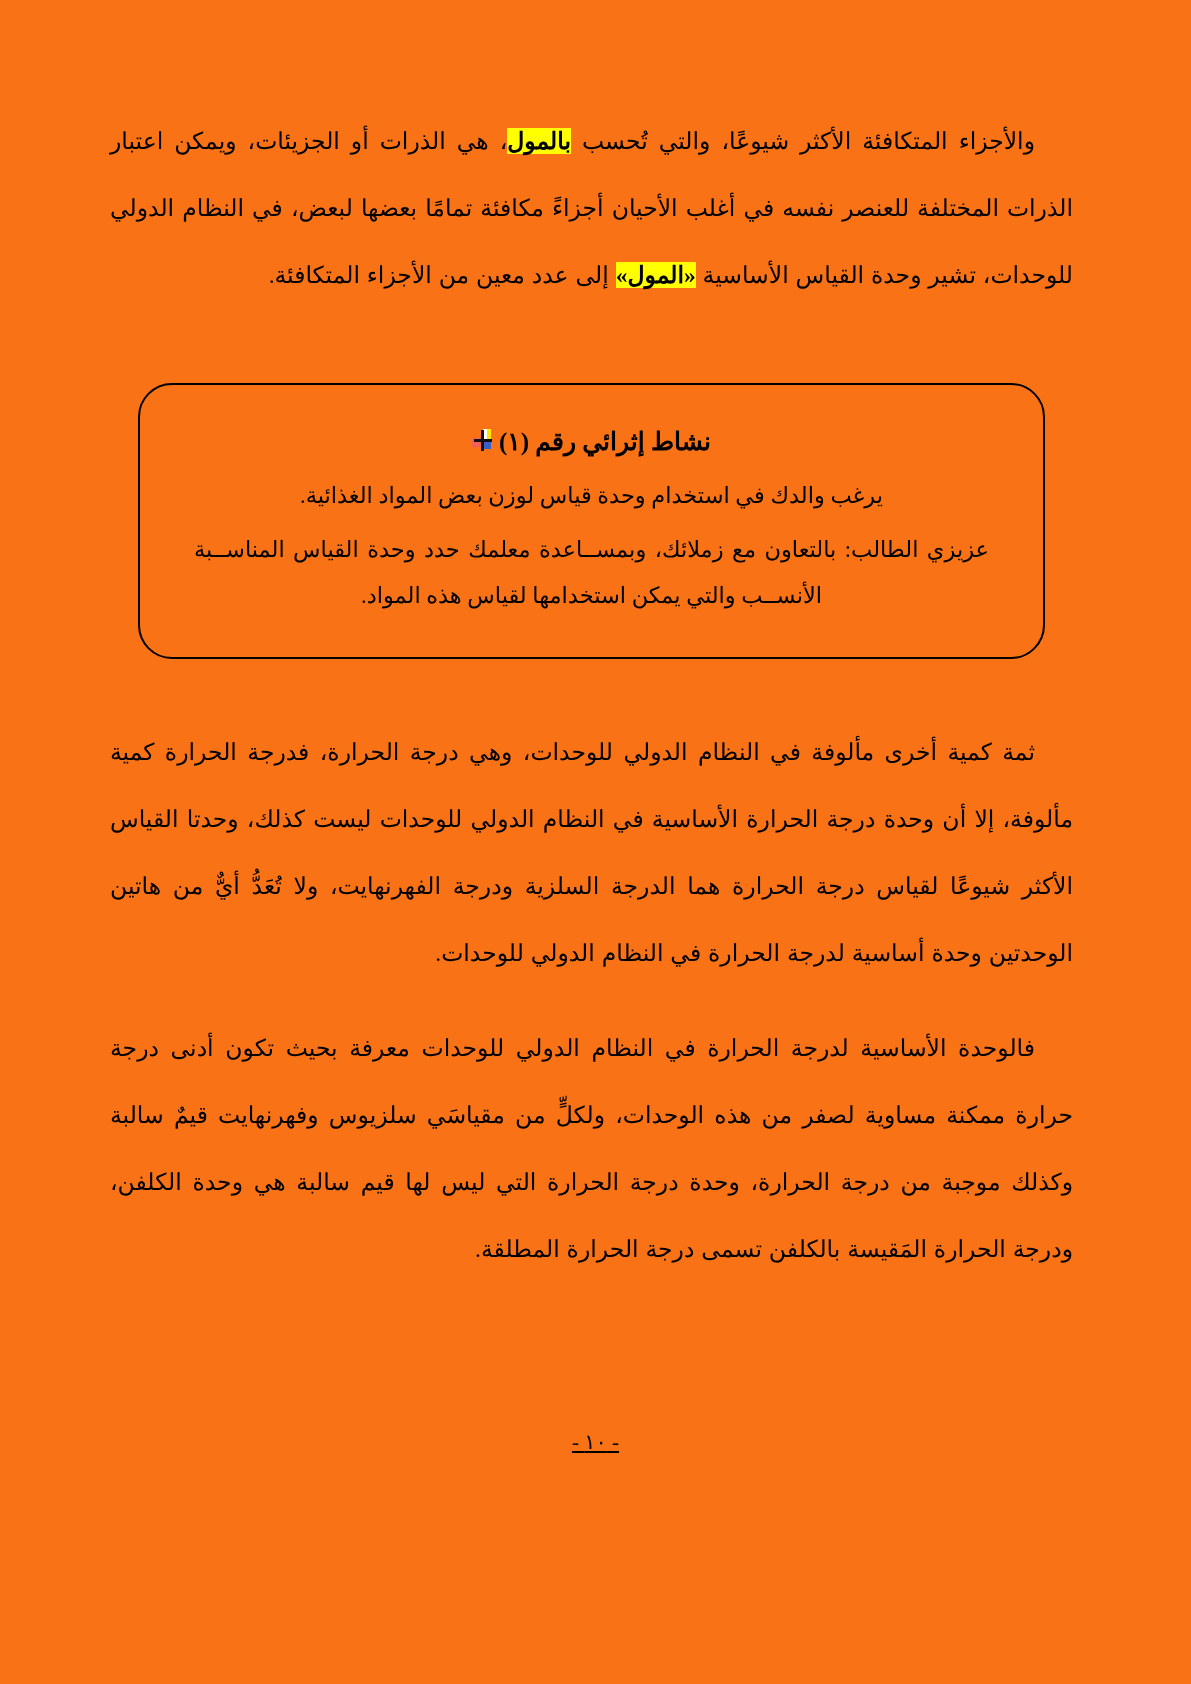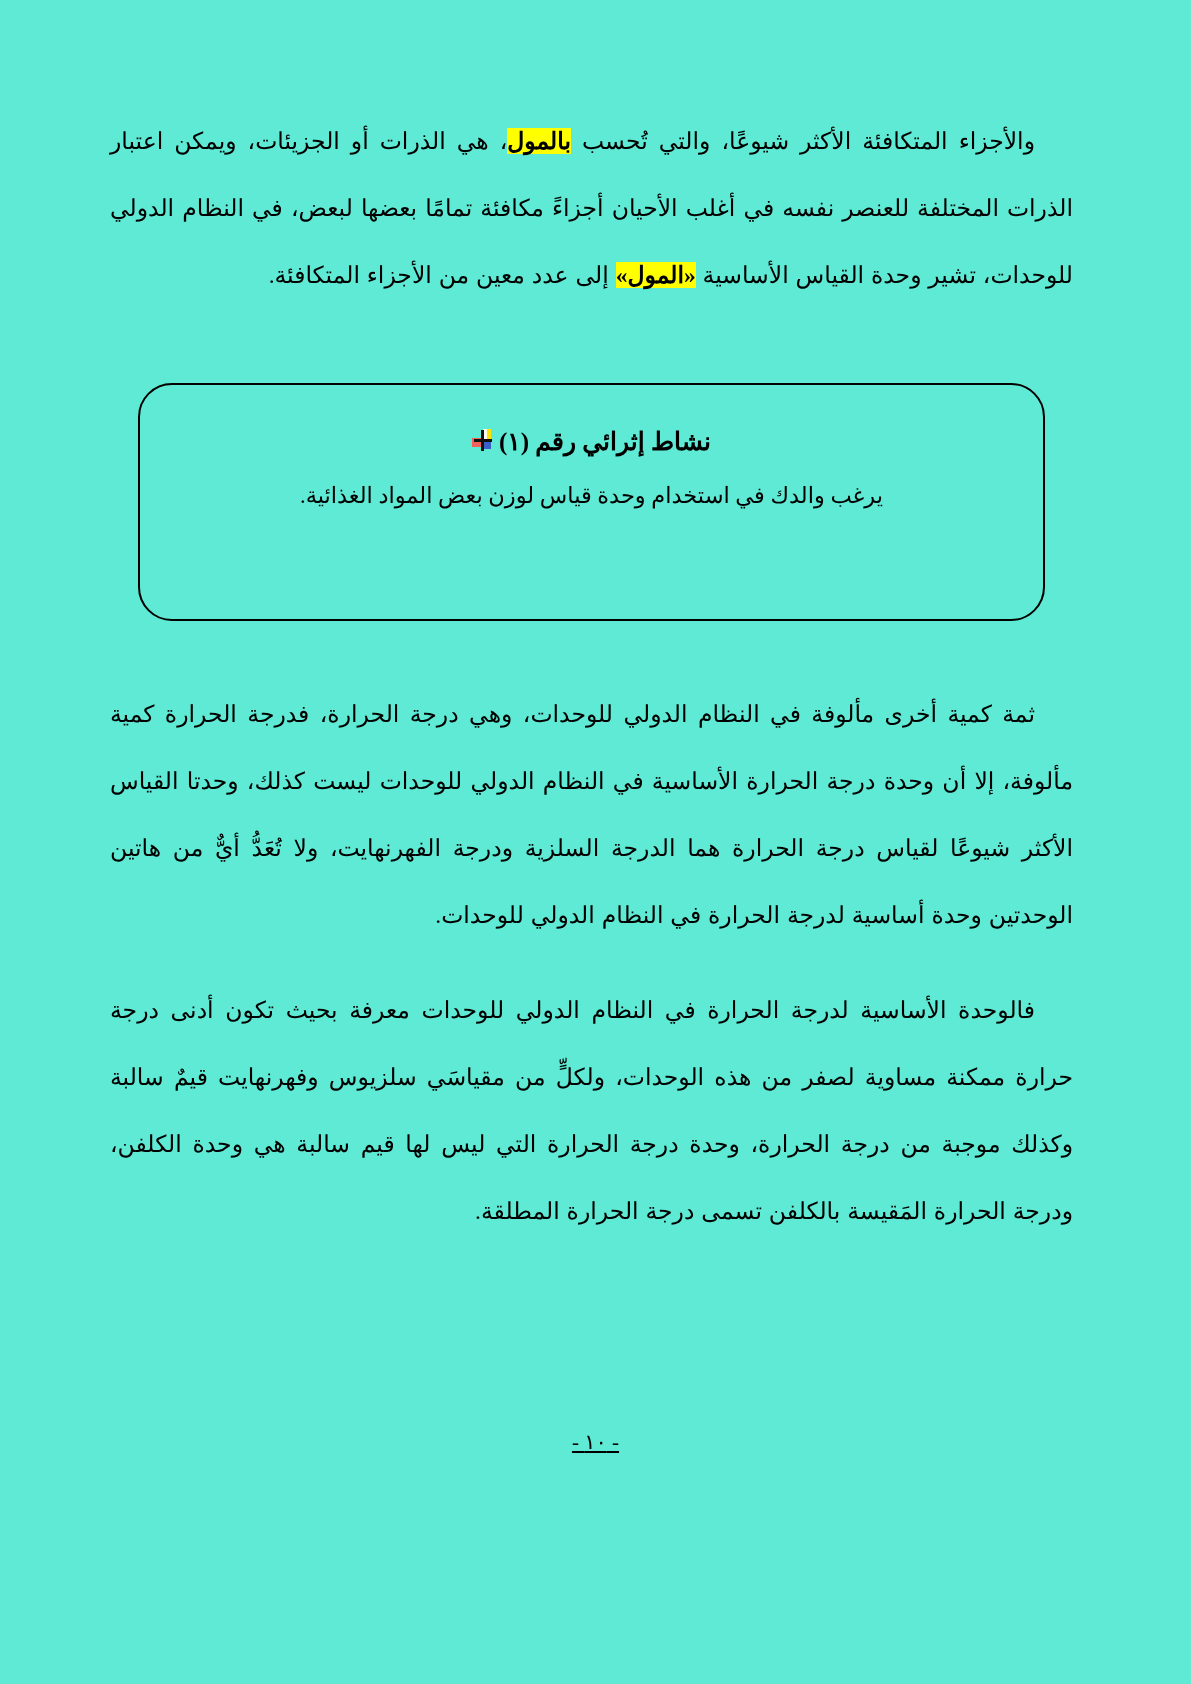--- a/index.html
+++ b/index.html
@@ -5,21 +5,21 @@
   html, body {
     margin: 0;
     padding: 0;
     background: #ffffff;
   }
 
   .page {
     position: relative;
     width: 1191px;
     height: 1684px;
-    background: #5eead4;
+    background: #f97316;
     margin: 0 auto;
     box-sizing: border-box;
     font-family: "Liberation Serif", "DejaVu Serif", serif;
     color: #000000;
     overflow: hidden;
     padding-left: 23px;
   }
 
   .content {
     position: absolute;
@@ -144,20 +144,21 @@
           <i class="pw-yellow"></i>
           <i class="pw-white"></i>
           <i class="pw-red"></i>
           <i class="pw-blue"></i>
           <i class="pw-vbar"></i>
           <i class="pw-hbar"></i>
         </span>
       </div>
 
       <p class="activity-line center-last">يرغب والدك في استخدام وحدة قياس لوزن بعض المواد الغذائية.</p>
+      <p class="activity-line last">عزيزي الطالب: بالتعاون مع زملائك، وبمســاعدة معلمك حدد وحدة القياس المناســبة الأنســب والتي يمكن استخدامها لقياس هذه المواد.</p>
 
     </div>
 
     <div class="spacer-60"></div>
 
     <p class="para">ثمة كمية أخرى مألوفة في النظام الدولي للوحدات، وهي درجة الحرارة، فدرجة الحرارة كمية مألوفة، إلا أن وحدة درجة الحرارة الأساسية في النظام الدولي للوحدات ليست كذلك، وحدتا القياس الأكثر شيوعًا لقياس درجة الحرارة هما الدرجة السلزية ودرجة الفهرنهايت، ولا تُعَدُّ أيٌّ من هاتين الوحدتين وحدة أساسية لدرجة الحرارة في النظام الدولي للوحدات.</p>
 
     <div class="spacer-28"></div>
 
     <p class="para">فالوحدة الأساسية لدرجة الحرارة في النظام الدولي للوحدات معرفة بحيث تكون أدنى درجة حرارة ممكنة مساوية لصفر من هذه الوحدات، ولكلٍّ من مقياسَي سلزيوس وفهرنهايت قيمٌ سالبة وكذلك موجبة من درجة الحرارة، وحدة درجة الحرارة التي ليس لها قيم سالبة هي وحدة الكلفن، ودرجة الحرارة المَقيسة بالكلفن تسمى درجة الحرارة المطلقة.</p>

